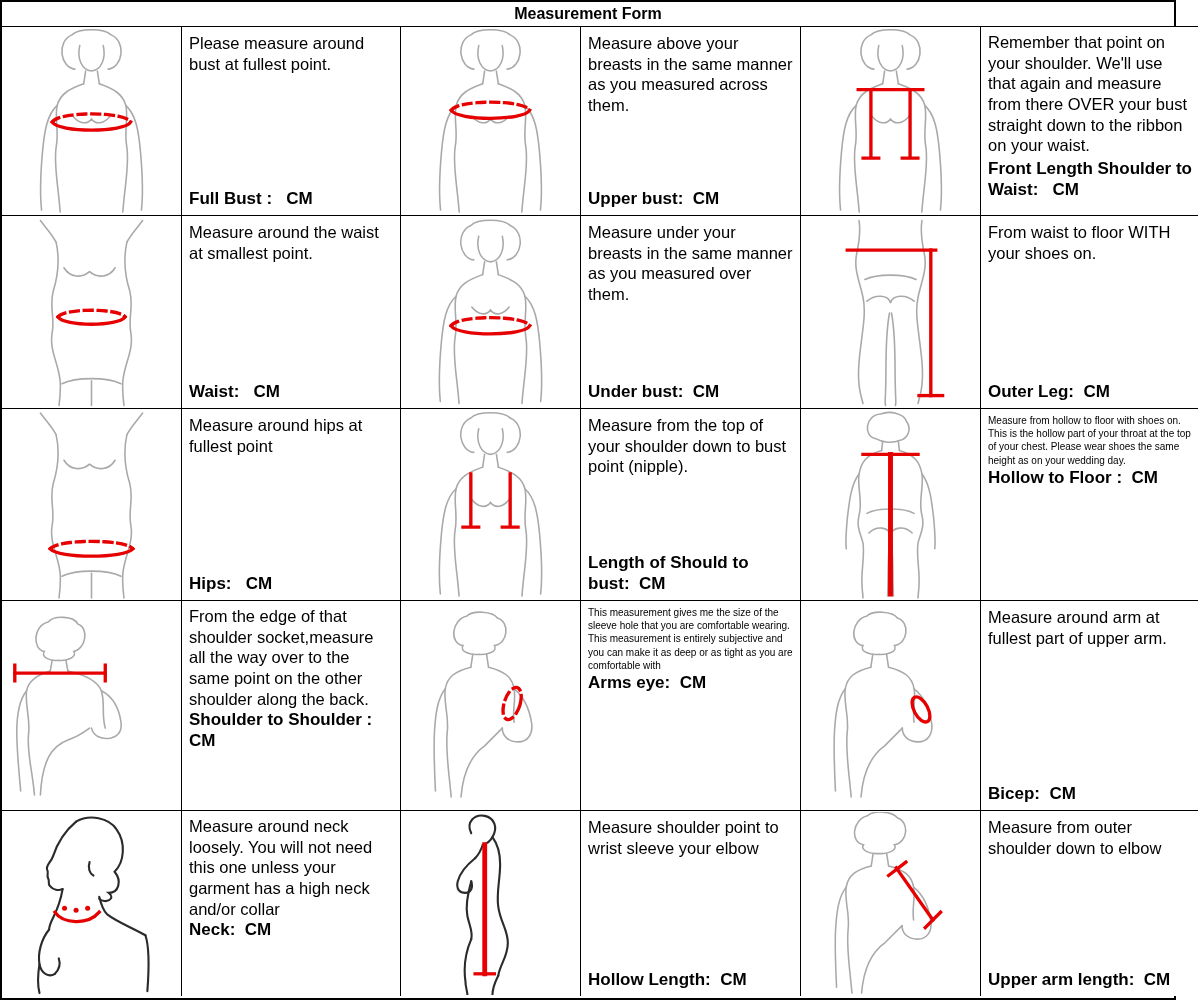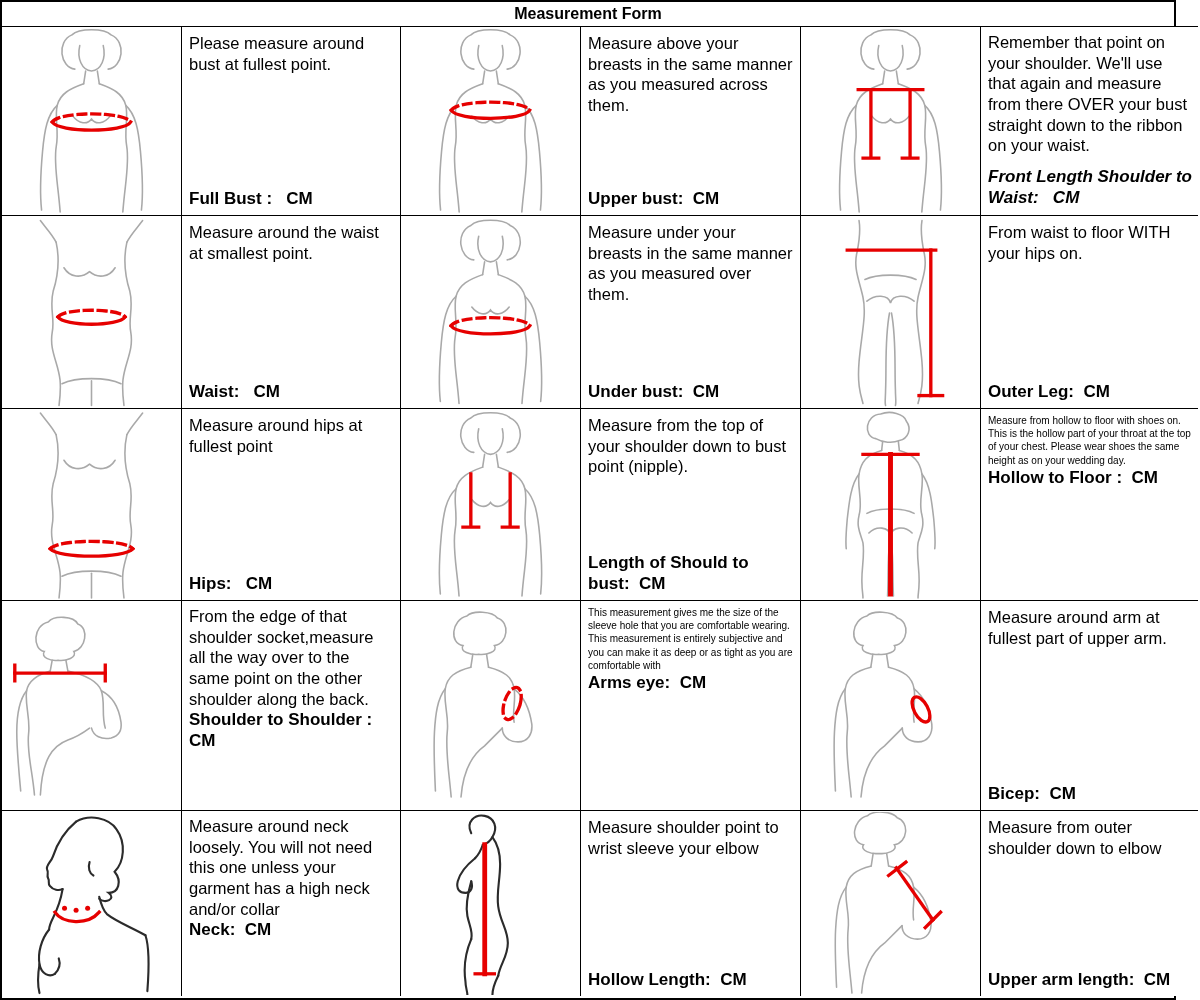--- a/index.html
+++ b/index.html
@@ -13,21 +13,21 @@
   .cell { border-top: 1px solid #000; border-left: 1px solid #000; overflow: hidden; background:#fff; }
   .cell.c0 { border-left: none; }
   .fig { padding: 1px; }
   .fig svg { width: 100%; height: 100%; display: block; }
   .txt { display: flex; flex-direction: column; justify-content: space-between; padding: 6px 6px 6px 7px;
          font-size: 16.5px; line-height: 1.25; }
   .txt.top { justify-content: flex-start; padding-top: 5px; }
   .txt.small .desc { font-size: 10px; line-height: 1.32; }
   .desc { white-space: pre-wrap; }
   .lbl { font-weight: bold; font-size: 17px; white-space: pre-wrap; }
-  .txt.tightlbl .lbl { margin-top: 10px; font-style: italic; }
+  .txt.tightlbl .lbl { margin-top: 2px; }
   
   .s  { stroke: #a9a9a9; fill: none; stroke-width: 1.6; stroke-linecap: round; }
   .k  { stroke: #2b2b2b; fill: none; stroke-width: 2.2; stroke-linecap: round; }
   .r  { stroke: #e60000; fill: none; stroke-width: 3.4; stroke-linecap: square; }
   .rw { stroke-width: 5; }
   .rd { stroke-dasharray: 8 6; }
   .rf { fill: #e60000; stroke: none; }
 </style>
 </head>
 <body>
@@ -134,21 +134,21 @@
           <path class="s" d="M64,62 C76,56 104,56 116,62"></path>
           <path class="s" d="M66,84 C74,77 88,77 90,86 C92,77 106,77 114,84"></path>
           <path class="s" d="M89,96 C84,122 86,152 85,174 C85,182 84,187 85,190"></path>
           <path class="s" d="M91,96 C96,122 94,152 95,174 C95,182 96,187 95,190"></path>
           <path class="r" d="M46,32 L136,32"></path>
           <path class="r" d="M131,32 L131,180"></path>
           <path class="r" d="M119,180 L143,180"></path>
         </svg>
       </div>
     <div class="cell txt">
-      <div class="desc">From waist to floor WITH your hips on.</div>
+      <div class="desc">From waist to floor WITH your shoes on.</div>
       <div class="lbl">Outer Leg:  CM</div>
     </div>
 
     <div class="cell c0 fig">
         <svg viewBox="0 0 180 190" preserveAspectRatio="xMidYMid meet" aria-hidden="true">
           <path class="s" d="M38,2 C44,10 50,16 54,24"></path>
           <path class="s" d="M142,2 C136,10 130,16 126,24"></path>
           <path class="s" d="M54,24 C58,42 56,58 51,74 C47,90 53,102 50,116 C47,134 56,146 58,164 C59,174 58,182 57,190"></path>
           <path class="s" d="M126,24 C122,42 124,58 129,74 C133,90 127,102 130,116 C133,134 124,146 122,164 C121,174 122,182 123,190"></path>
           <path class="s" d="M62,50 C68,60 80,61 88,54 C96,61 108,60 114,50"></path>

